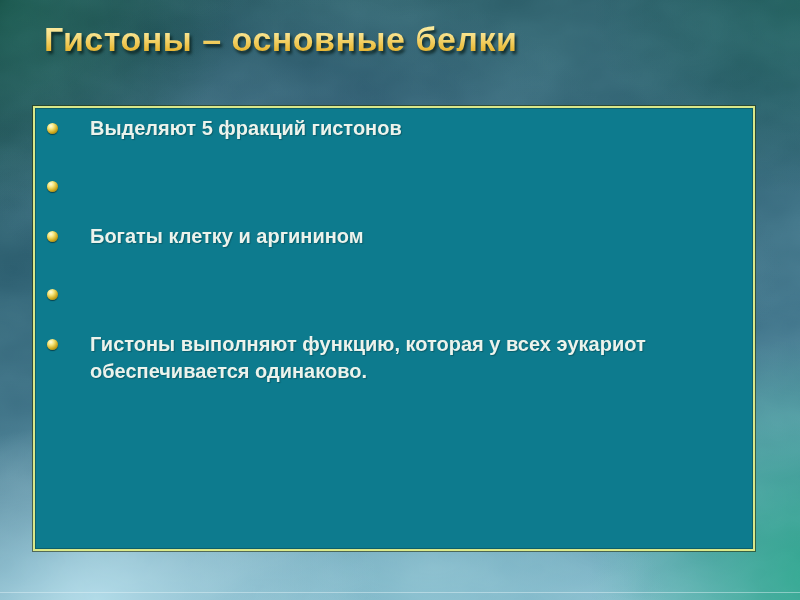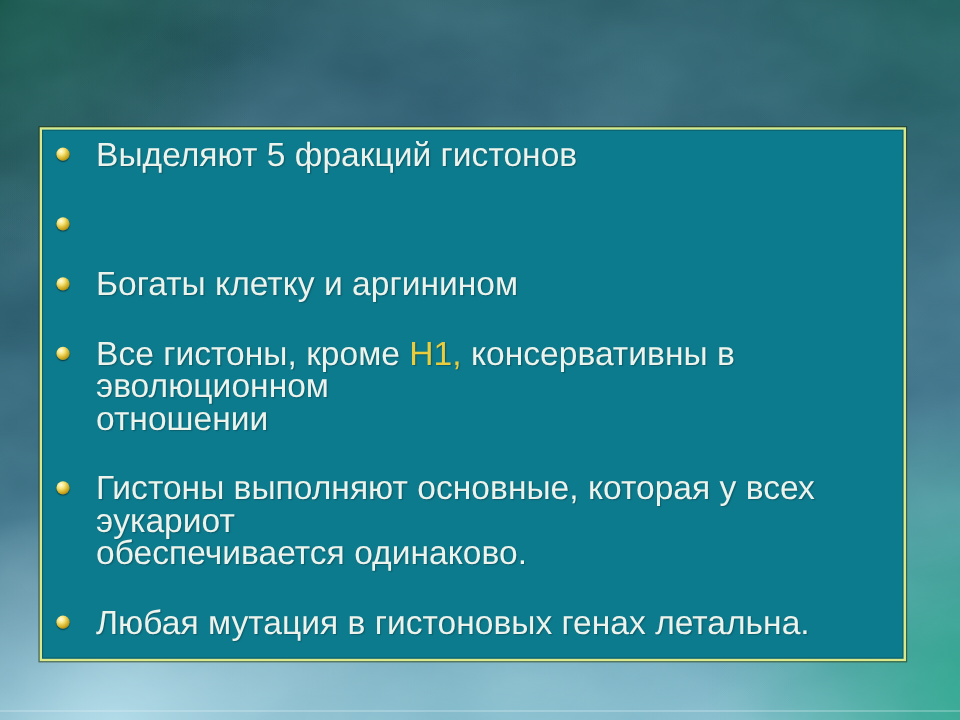--- a/index.html
+++ b/index.html
@@ -57,23 +57,23 @@
     margin-bottom: 31px;
   }
   .bullet-dot {
     flex: 0 0 11px;
     width: 11px; height: 11px; border-radius: 50%;
     margin-top: 8px;
     background: radial-gradient(circle at 35% 28%, #fffde2 0%, #f6e67e 28%, #cfa91e 62%, #75620a 100%);
     box-shadow: 0 1px 1px rgba(0,0,0,0.45);
   }
   .bullet-text {
-    margin-left: 22px;
+    margin-left: 32px;
     max-width: 640px;
-    font-size: 28px; font-weight: normal;
+    font-size: 20px; font-weight: bold;
     line-height: 27px;
     color: #ecf3ec;
     white-space: pre-line;
     text-shadow: 1px 1px 1px rgba(8,40,44,0.35);
   }
   .hl { color: #e9cd3c; }
 </style>
 </head>
 <body>
 
@@ -83,53 +83,48 @@
     <filter id="cloudNoise" x="0" y="0" width="100%" height="100%">
       <feTurbulence type="fractalNoise" baseFrequency="0.007 0.010" numOctaves="4" seed="11" result="n"></feTurbulence>
       <feColorMatrix in="n" type="matrix" values="0 0 0 0 0.80
                 0 0 0 0 0.92
                 0 0 0 0 0.95
                 0.9 0 0 0 -0.15"></feColorMatrix>
     </filter>
     <rect width="800" height="600" filter="url(#cloudNoise)"></rect>
   </svg>
 
+  <div class="title">Гистоны – основные белки</div>
 
   <div class="content-box">
     <ul class="bullet-list">
 
       <li class="bullet-item">
         <span class="bullet-dot"></span>
         <span class="bullet-text">Выделяют 5 фракций гистонов</span>
       </li>
 
       <li class="bullet-item">
         <span class="bullet-dot"></span>
       </li>
 
       <li class="bullet-item">
         <span class="bullet-dot"></span>
         <span class="bullet-text">Богаты клетку и аргинином</span>
       </li>
 
       <li class="bullet-item">
         <span class="bullet-dot"></span>
-        <span class="bullet-text"><span>Все гистоны, кроме </span><span class="hl">Н1,</span><span> консервативны в эволюционном
-отношении</span></span>
       </li>
 
       <li class="bullet-item">
         <span class="bullet-dot"></span>
-        <span class="bullet-text">Гистоны выполняют основные, которая у всех эукариот
+        <span class="bullet-text">Гистоны выполняют функцию, которая у всех эукариот
 обеспечивается одинаково.</span>
       </li>
 
-      <li class="bullet-item">
-        <span class="bullet-dot"></span>
-        <span class="bullet-text">Любая мутация в гистоновых генах летальна.</span>
-      </li>
 
     </ul>
   </div>
 
   <div class="bottom-line"></div>
 
 </div>
 
 </body></html>

